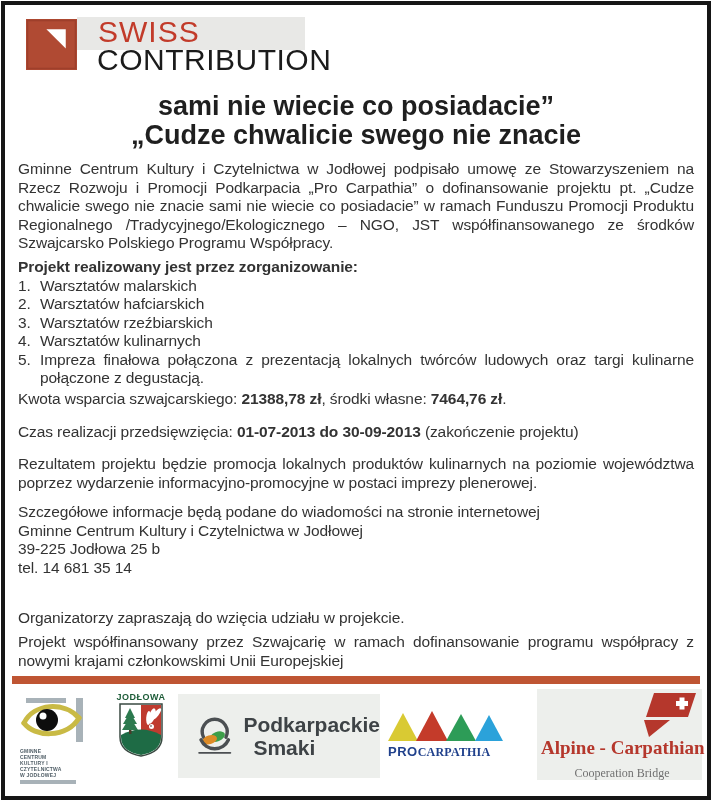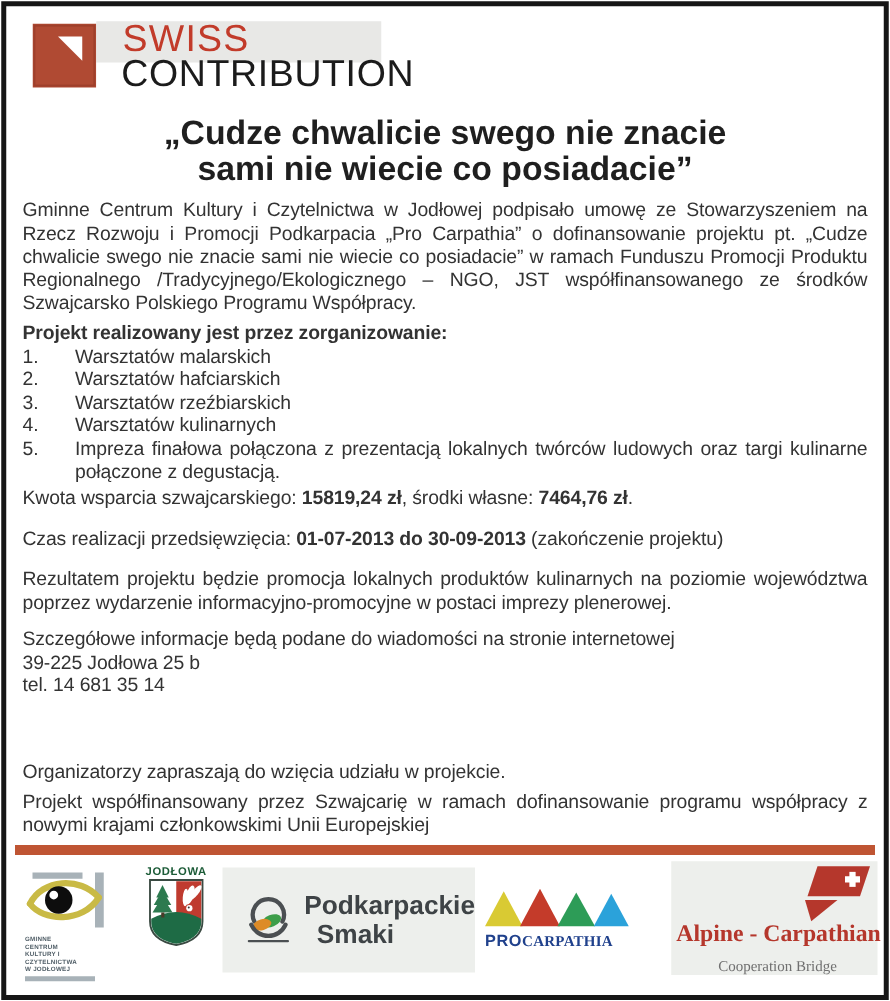--- a/index.html
+++ b/index.html
@@ -18,21 +18,21 @@
   .title{left:0;top:92px;width:712px;text-align:center;font-size:27px;line-height:29px;
          font-weight:bold;color:#1f1f1f;}
 
   
   .col{left:18px;width:676px;font-size:15.5px;line-height:18.5px;letter-spacing:-.1px;
        text-align:justify;color:#333;}
   .b{font-weight:bold;}
   .list-head{font-weight:bold;}
   .li{display:flex;}
   .li .num{width:22px;flex:0 0 22px;}
-  .li .txt{flex:1;text-align:justify;margin-left:20px;}
+  .li .txt{flex:1;text-align:justify;}
   .plain{text-align:left;}
 
   
   .divider{left:12px;top:676px;width:688px;height:8px;background:#bf5533;}
   .graybox{background:#edefec;}
   .eye-logo{left:20px;top:696px;width:70px;}
   .eye-text{font-size:5px;line-height:6px;font-weight:bold;color:#4f5d66;letter-spacing:.2px;}
   .eye-bar{width:56px;height:4px;background:#a8b2b8;margin-top:2px;}
   .crest{left:112px;top:692px;width:58px;text-align:center;}
   .crest-title{font-size:9px;font-weight:bold;color:#1d5c38;letter-spacing:.5px;}
@@ -59,22 +59,22 @@
 <div class="abs logo-gray"></div>
 <svg class="abs logo-sq" viewBox="0 0 100 100">
   <rect x="0" y="0" width="100" height="100" fill="#b04a33"></rect>
   <rect x="3" y="3" width="94" height="94" fill="none" stroke="#9e3f2b" stroke-width="3"></rect>
   <polygon points="40,20 78,20 78,58" fill="#ffffff"></polygon>
 </svg>
 <div class="abs swiss">SWISS</div>
 <div class="abs contribution">CONTRIBUTION</div>
 
 <div class="abs title">
+  <div>sami nie wiecie co posiadacie”</div>
   <div>„Cudze chwalicie swego nie znacie</div>
-  <div>sami nie wiecie co posiadacie”</div>
 </div>
 
 <div class="abs col" style="top:160px">Gminne Centrum Kultury i Czytelnictwa w Jodłowej podpisało umowę ze Stowarzyszeniem na Rzecz Rozwoju i Promocji Podkarpacia „Pro Carpathia” o dofinansowanie projektu pt. „Cudze chwalicie swego nie znacie sami nie wiecie co posiadacie” w ramach Funduszu Promocji Produktu Regionalnego /Tradycyjnego/Ekologicznego – NGO, JST współfinansowanego ze środków Szwajcarsko Polskiego Programu Współpracy.</div>
 
 <div class="abs col" style="top:258px">
   <div class="list-head">Projekt realizowany jest przez zorganizowanie:</div>
   <div class="li">
     <span class="num">1.</span>
     <span class="txt">Warsztatów malarskich</span>
   </div>
@@ -90,31 +90,32 @@
     <span class="num">4.</span>
     <span class="txt">Warsztatów kulinarnych</span>
   </div>
   <div class="li">
     <span class="num">5.</span>
     <span class="txt">Impreza finałowa połączona z prezentacją lokalnych twórców ludowych oraz targi kulinarne połączone z degustacją.</span>
   </div>
 </div>
 
 <div class="abs col plain" style="top:390px">
-  <span>Kwota wsparcia szwajcarskiego: </span><span class="b">15819,24 zł</span><span>, środki własne: </span><span class="b">7464,76 zł</span><span>.</span>
+  <span>Kwota wsparcia szwajcarskiego: </span><span class="b">21388,78 zł</span><span>, środki własne: </span><span class="b">7464,76 zł</span><span>.</span>
 </div>
 
 <div class="abs col plain" style="top:423px">
   <span>Czas realizacji przedsięwzięcia: </span><span class="b">01-07-2013 do 30-09-2013</span><span> (zakończenie projektu)</span>
 </div>
 
 <div class="abs col" style="top:455px">Rezultatem projektu będzie promocja lokalnych produktów kulinarnych na poziomie województwa poprzez wydarzenie informacyjno-promocyjne w postaci imprezy plenerowej.</div>
 
 <div class="abs col plain" style="top:503px">
   <div>Szczegółowe informacje będą podane do wiadomości na stronie internetowej</div>
+  <div>Gminne Centrum Kultury i Czytelnictwa w Jodłowej</div>
   <div>39-225 Jodłowa 25 b</div>
   <div>tel. 14 681 35 14</div>
 </div>
 
 <div class="abs col plain" style="top:609px">Organizatorzy zapraszają do wzięcia udziału w projekcie.</div>
 
 <div class="abs col" style="top:633px">Projekt współfinansowany przez Szwajcarię w ramach dofinansowanie programu współpracy z nowymi krajami członkowskimi Unii Europejskiej</div>
 
 <div class="abs divider"></div>
 

